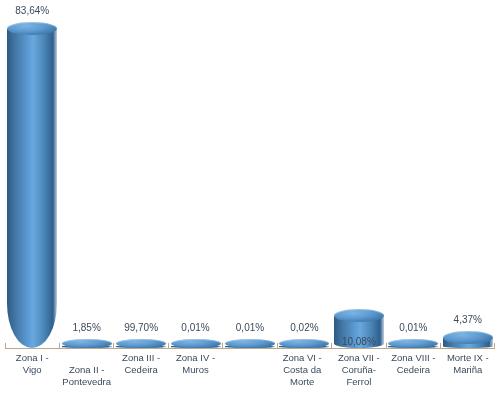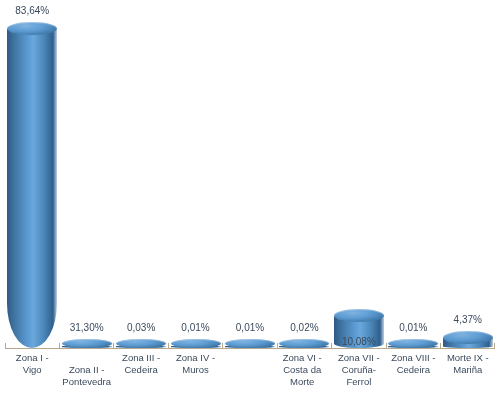--- a/index.html
+++ b/index.html
@@ -143,22 +143,22 @@
     <div class="bar disc" id="bar-7" style="left: 388.333px; width: 50px; height: 9px; bottom: 1px;">
       <div class="bar-body" style="height: 2.5px;"></div>
       <div class="bar-top" style="top: 0px; height: 9px;"></div>
     </div>
     <div class="bar" id="bar-8" style="left: 442.778px; width: 50px; height: 17px; bottom: 1px;">
       <div class="bar-body" style="height: 10.5px;"></div>
       <div class="bar-top" style="top: 0px; height: 13px;"></div>
     </div>
 
     <div class="value-label" id="val-0" style="left: -7.77778px; width: 80px; top: 5px;">83,64%</div>
-    <div class="value-label" id="val-1" style="left: 46.6667px; width: 80px; top: 322px;">31,30%</div>
-    <div class="value-label" id="val-2" style="left: 101.111px; width: 80px; top: 322px;">0,03%</div>
+    <div class="value-label" id="val-1" style="left: 46.6667px; width: 80px; top: 322px;">1,85%</div>
+    <div class="value-label" id="val-2" style="left: 101.111px; width: 80px; top: 322px;">99,70%</div>
     <div class="value-label" id="val-3" style="left: 155.556px; width: 80px; top: 322px;">0,01%</div>
     <div class="value-label" id="val-4" style="left: 210px; width: 80px; top: 322px;">0,01%</div>
     <div class="value-label" id="val-5" style="left: 264.444px; width: 80px; top: 322px;">0,02%</div>
     <div class="value-label" id="val-6" style="left: 318.889px; width: 80px; top: 292px; margin-top: 44px;">10,08%</div>
     <div class="value-label" id="val-7" style="left: 373.333px; width: 80px; top: 322px;">0,01%</div>
     <div class="value-label" id="val-8" style="left: 427.778px; width: 80px; top: 314px;">4,37%</div>
 
     <div id="axis-line"></div>
     <div class="axis-tick" style="left:5px"></div>
     <div class="axis-tick" style="left:59px"></div>

